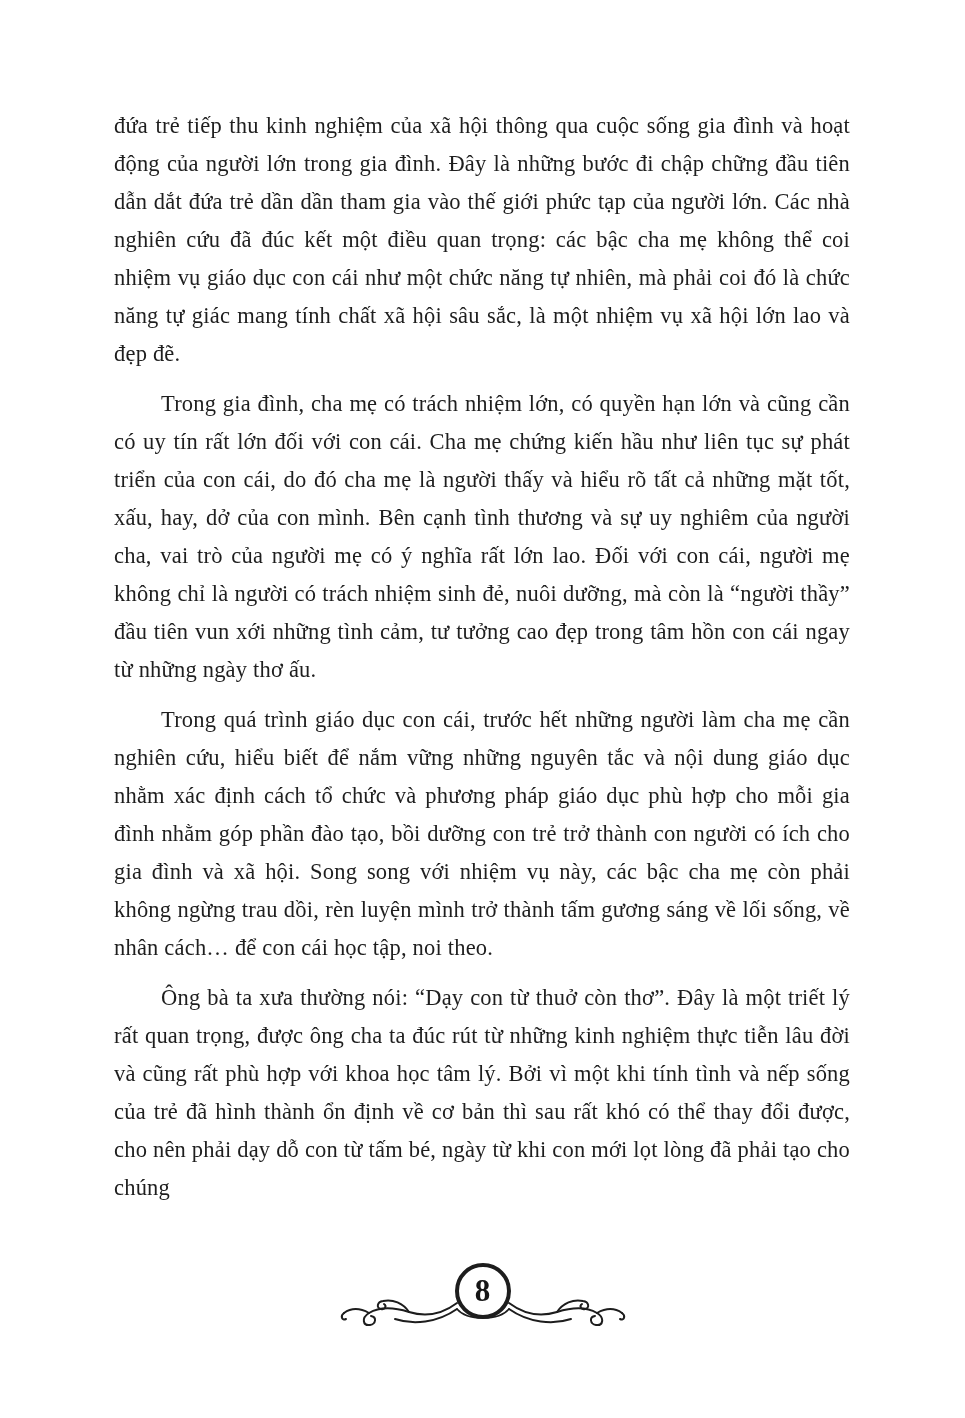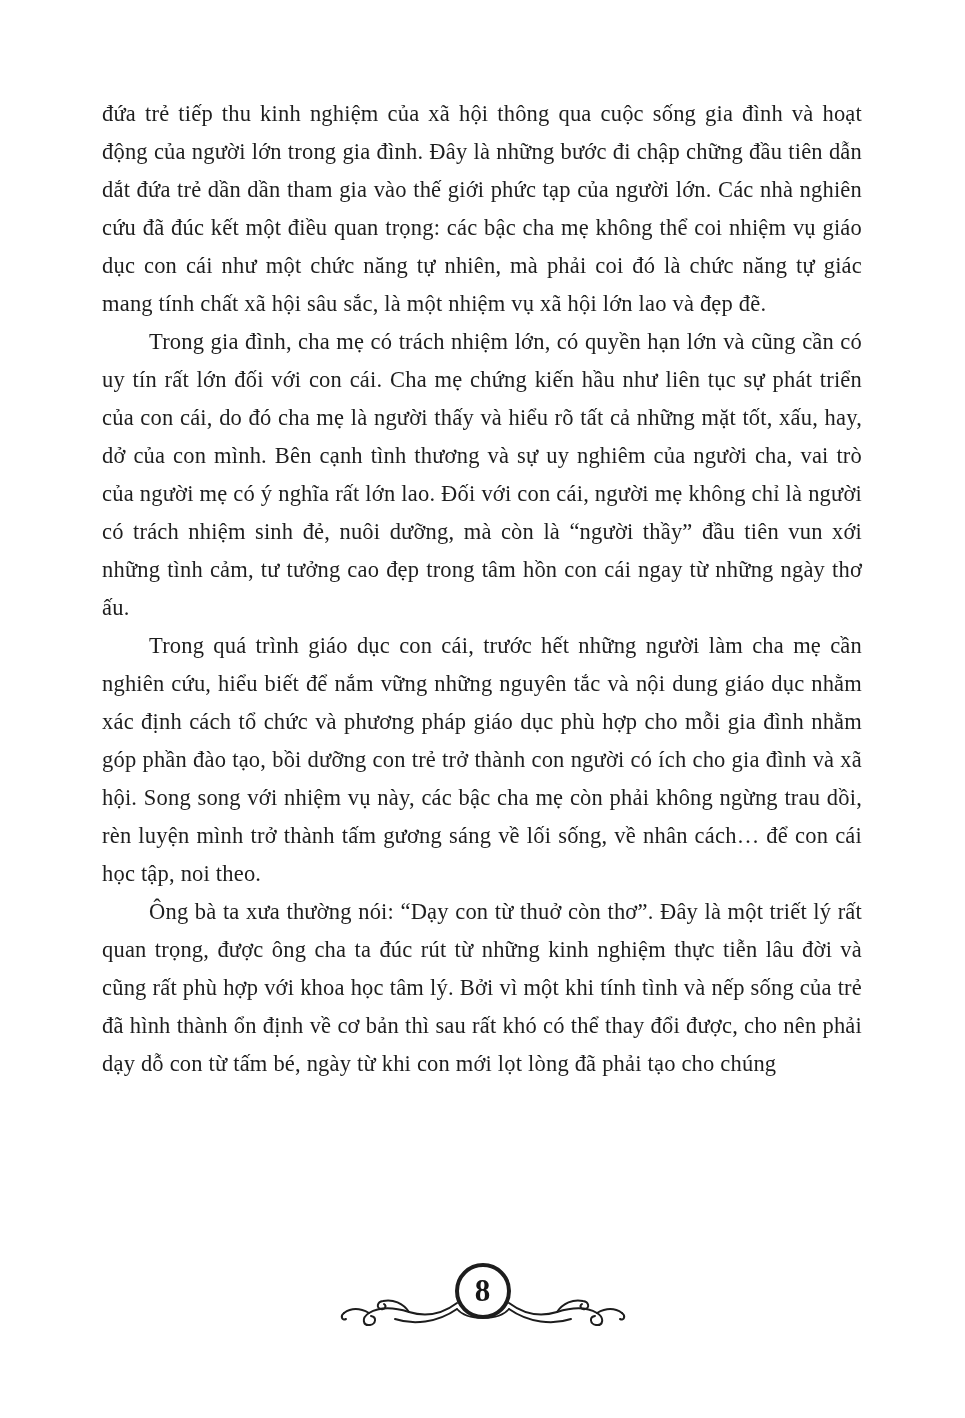--- a/index.html
+++ b/index.html
@@ -24,21 +24,21 @@
     position: absolute;
     left: 102px;
     top: 95px;
     width: 760px;
     font-size: 22.5px;
     line-height: 38px;
     text-align: justify;
     letter-spacing: 0.2px;
   }
   .text-block p {
-    margin: 0;
+    margin: 12px;
     padding: 0;
     text-indent: 47px;
   }
   .text-block p.no-indent {
     text-indent: 0;
   }
   .footer {
     position: absolute;
     left: 50%;
     transform: translateX(-50%);

